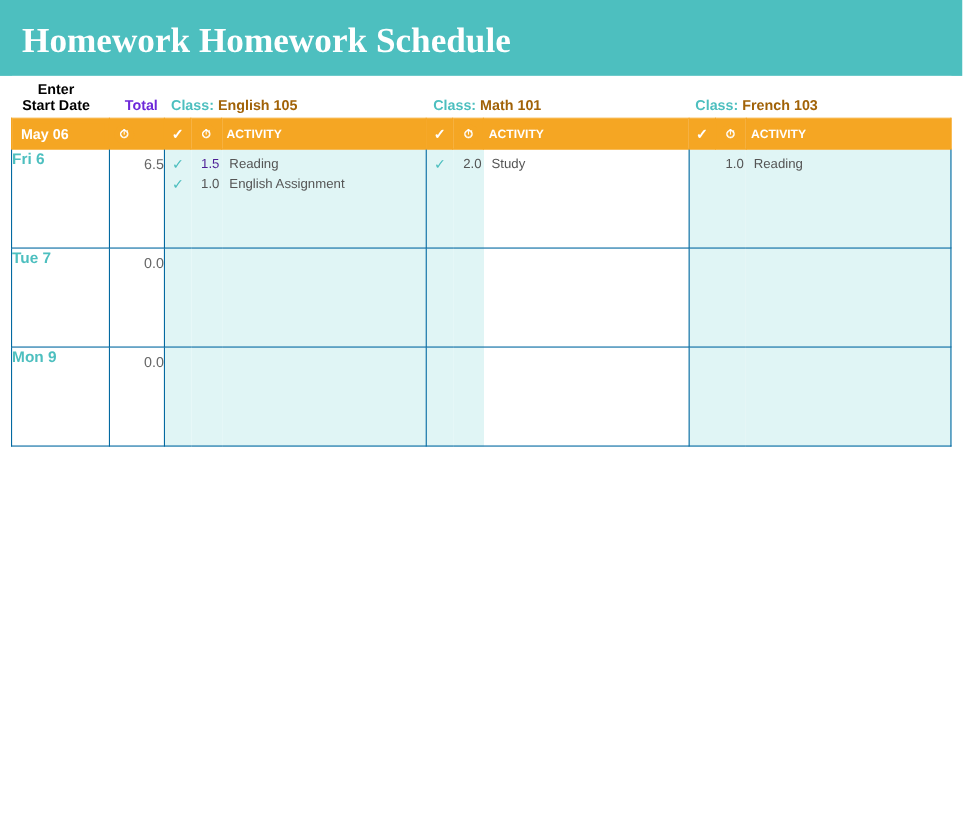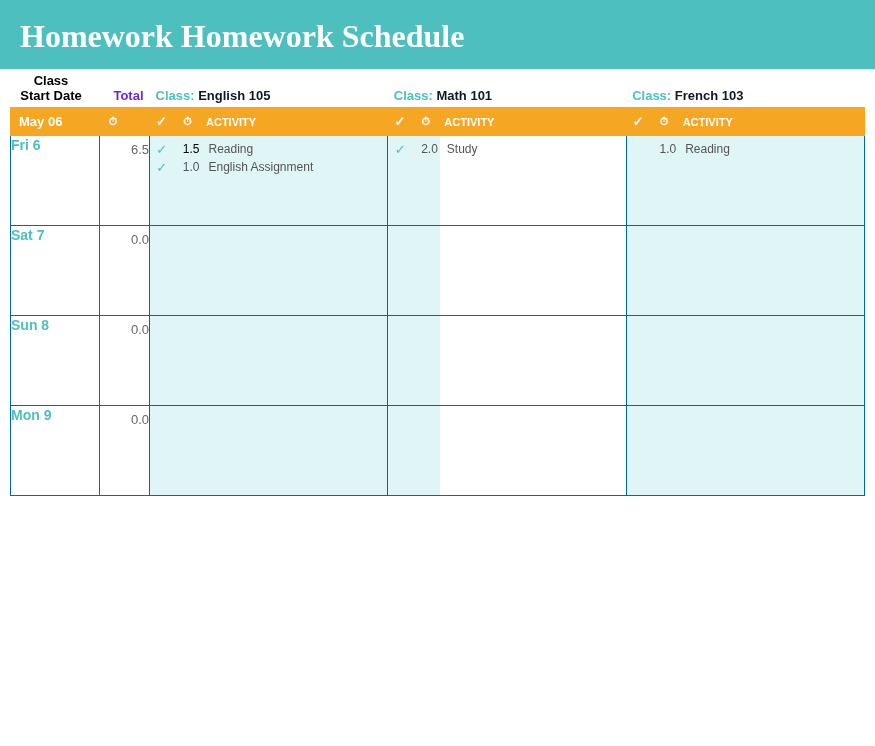--- a/index.html
+++ b/index.html
@@ -47,21 +47,21 @@
       width: 50px;
       text-align: right;
       color: #F5A623;
       font-weight: bold;
     }
     .class-label {
       color: #4DBFBF;
       font-weight: bold;
     }
     .class-name {
-      color: #0f172a;
+      color: #a16207;
     }
 
     
     .activity-header-row td {
       background: #F5A623;
       color: #fff;
       font-weight: bold;
       font-size: 11px;
       padding: 4px 4px;
       text-align: left;
@@ -137,21 +137,21 @@
   <h1>Homework Homework Schedule</h1>
 </div>
 
 <div style="padding: 0 10px;">
   <table class="schedule-table">
 
     <thead>
       <tr class="class-header-row">
         <th class="day-col">
           <div class="enter-start">
-            <span>Class</span>
+            <span>Enter</span>
             <span>Start Date</span>
           </div>
         </th>
         <th class="total-col">
           <span style="color:#6d28d9;font-weight:bold;font-size:13px;">Total</span>
         </th>
 
         <th colspan="3" style="text-align:left; padding-left:6px;">
           <span class="class-label">Class: </span>
           <span class="class-name">English 105</span>
@@ -207,21 +207,21 @@
           <td class="total-cell-data" style="vertical-align: top; padding-top: 6px;">6.5</td>
           <td style="background: rgb(224, 245, 245); vertical-align: top; padding: 4px 2px; min-width: 22px; border-right: none;">
             <div style="height: 18px; display: flex; align-items: center; justify-content: center;">
               <span style="color:#4DBFBF;font-size:13px;">✓</span>
             </div>
             <div style="height: 18px; display: flex; align-items: center; justify-content: center;">
               <span style="color:#4DBFBF;font-size:13px;">✓</span>
             </div>
           </td>
           <td style="background: rgb(224, 245, 245); vertical-align: top; padding: 4px 2px; min-width: 22px; border-right: none; border-left: none;">
-            <div style="height: 18px; display: flex; align-items: center; justify-content: flex-end; font-size: 12px; color: #000000;">1.5</div>
+            <div style="height: 18px; display: flex; align-items: center; justify-content: flex-end; font-size: 12px; color: #4c1d95;">1.5</div>
             <div style="height: 18px; display: flex; align-items: center; justify-content: flex-end; font-size: 12px; color: rgb(85, 85, 85);">1.0</div>
           </td>
           <td style="background: rgb(224, 245, 245); vertical-align: top; padding: 4px; min-width: 120px; border-left: none;">
             <div style="height: 18px; display: flex; align-items: center; font-size: 12px; color: rgb(85, 85, 85); margin-left: 3px;">Reading</div>
             <div style="height: 18px; display: flex; align-items: center; font-size: 12px; color: rgb(85, 85, 85); margin-left: 3px;">English Assignment</div>
           </td>
           <td style="background: rgb(224, 245, 245); vertical-align: top; padding: 4px 2px; min-width: 22px; border-right: none;">
             <div style="height: 18px; display: flex; align-items: center; justify-content: center;">
               <span style="color:#4DBFBF;font-size:13px;">✓</span>
             </div>
@@ -236,34 +236,21 @@
             <div style="height: 18px; display: flex; align-items: center; justify-content: center;"></div>
           </td>
           <td style="background: rgb(224, 245, 245); vertical-align: top; padding: 4px 2px; min-width: 22px; border-right: none; border-left: none;">
             <div style="height: 18px; display: flex; align-items: center; justify-content: flex-end; font-size: 12px; color: rgb(85, 85, 85);">1.0</div>
           </td>
           <td style="background: rgb(224, 245, 245); vertical-align: top; padding: 4px; min-width: 120px; border-left: none;">
             <div style="height: 18px; display: flex; align-items: center; font-size: 12px; color: rgb(85, 85, 85); margin-left: 3px;">Reading</div>
           </td>
         </tr>
         <tr class="day-row">
-          <td class="day-label-cell" style="min-height: 80px; height: 90px;"><span class="day-name">Sat 7</span></td>
-          <td class="total-cell-data" style="vertical-align: top; padding-top: 6px;">0.0</td>
-          <td style="background: rgb(224, 245, 245); vertical-align: top; padding: 4px 2px; min-width: 22px; border-right: none;"></td>
-          <td style="background: rgb(224, 245, 245); vertical-align: top; padding: 4px 2px; min-width: 22px; border-right: none; border-left: none;"></td>
-          <td style="background: rgb(224, 245, 245); vertical-align: top; padding: 4px; min-width: 120px; border-left: none;"></td>
-          <td style="background: rgb(224, 245, 245); vertical-align: top; padding: 4px 2px; min-width: 22px; border-right: none;"></td>
-          <td style="background: rgb(224, 245, 245); vertical-align: top; padding: 4px 2px; min-width: 22px; border-right: none; border-left: none;"></td>
-          <td style="background: rgb(255, 255, 255); vertical-align: top; padding: 4px; min-width: 120px; border-left: none;"></td>
-          <td style="background: rgb(224, 245, 245); vertical-align: top; padding: 4px 2px; min-width: 22px; border-right: none;"></td>
-          <td style="background: rgb(224, 245, 245); vertical-align: top; padding: 4px 2px; min-width: 22px; border-right: none; border-left: none;"></td>
-          <td style="background: rgb(224, 245, 245); vertical-align: top; padding: 4px; min-width: 120px; border-left: none;"></td>
-        </tr>
-        <tr class="day-row">
-          <td class="day-label-cell" style="min-height: 80px; height: 90px;"><span class="day-name">Sun 8</span></td>
+          <td class="day-label-cell" style="min-height: 80px; height: 90px;"><span class="day-name">Tue 7</span></td>
           <td class="total-cell-data" style="vertical-align: top; padding-top: 6px;">0.0</td>
           <td style="background: rgb(224, 245, 245); vertical-align: top; padding: 4px 2px; min-width: 22px; border-right: none;"></td>
           <td style="background: rgb(224, 245, 245); vertical-align: top; padding: 4px 2px; min-width: 22px; border-right: none; border-left: none;"></td>
           <td style="background: rgb(224, 245, 245); vertical-align: top; padding: 4px; min-width: 120px; border-left: none;"></td>
           <td style="background: rgb(224, 245, 245); vertical-align: top; padding: 4px 2px; min-width: 22px; border-right: none;"></td>
           <td style="background: rgb(224, 245, 245); vertical-align: top; padding: 4px 2px; min-width: 22px; border-right: none; border-left: none;"></td>
           <td style="background: rgb(255, 255, 255); vertical-align: top; padding: 4px; min-width: 120px; border-left: none;"></td>
           <td style="background: rgb(224, 245, 245); vertical-align: top; padding: 4px 2px; min-width: 22px; border-right: none;"></td>
           <td style="background: rgb(224, 245, 245); vertical-align: top; padding: 4px 2px; min-width: 22px; border-right: none; border-left: none;"></td>
           <td style="background: rgb(224, 245, 245); vertical-align: top; padding: 4px; min-width: 120px; border-left: none;"></td>

